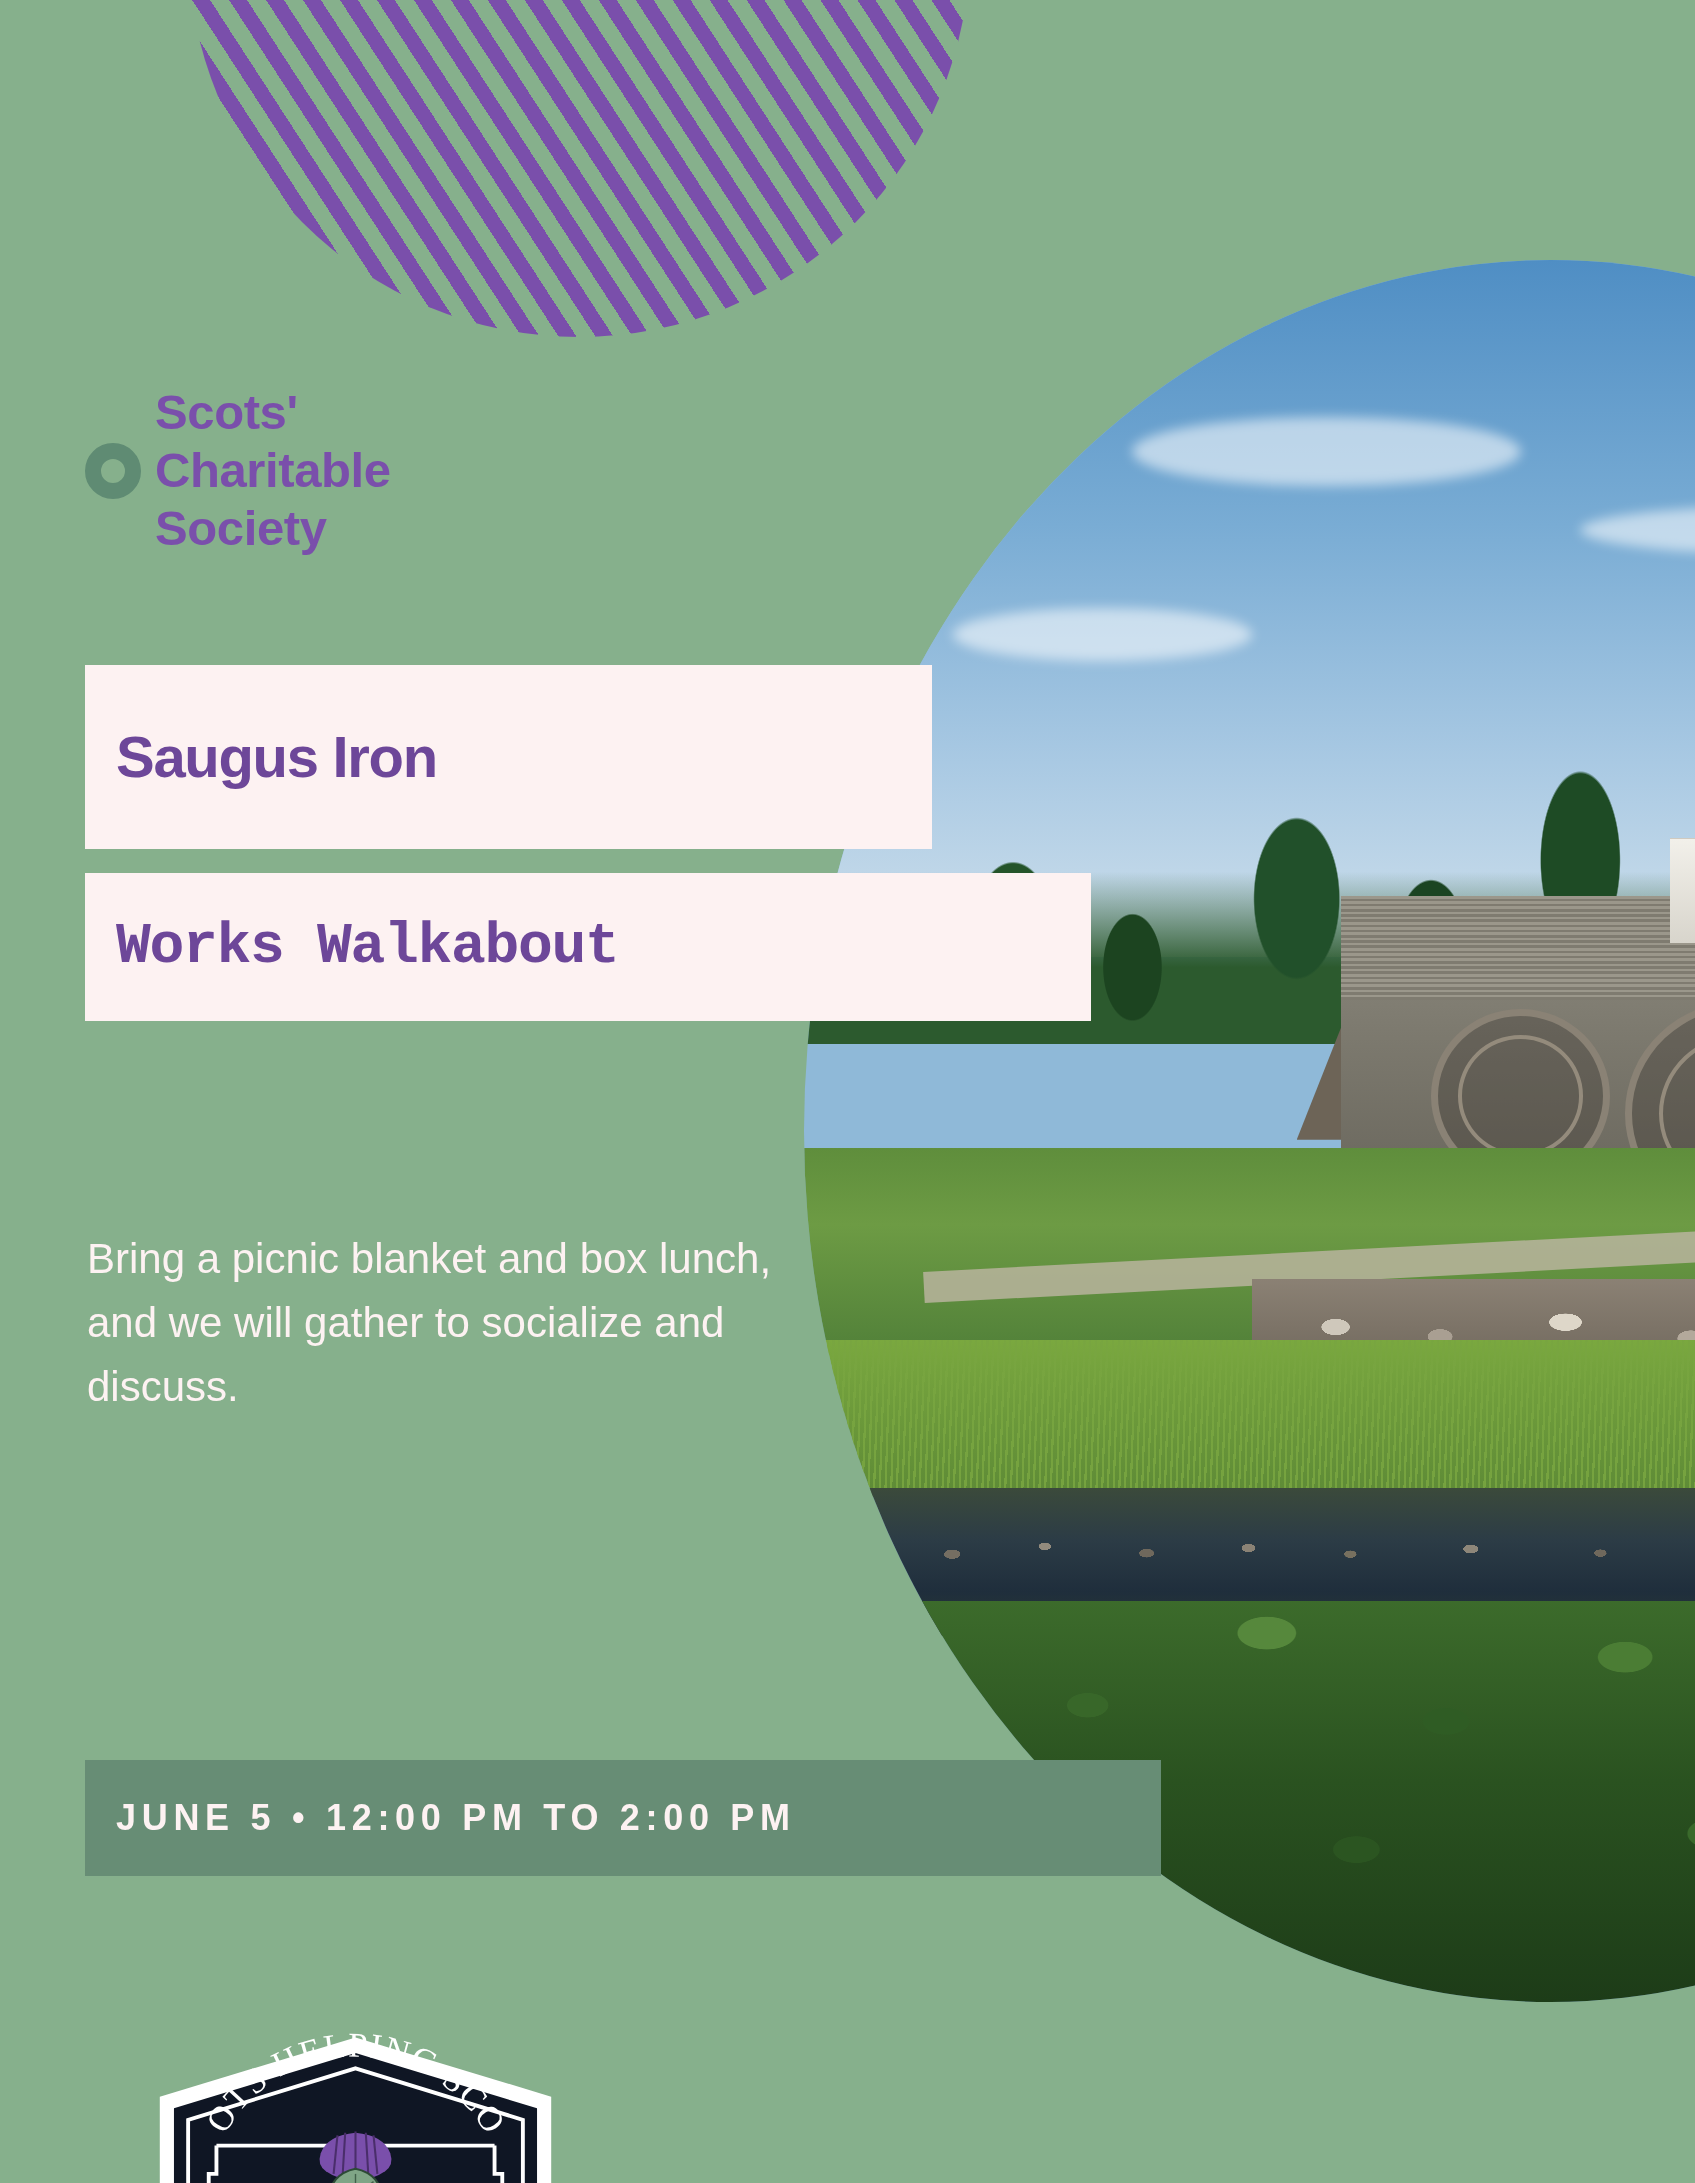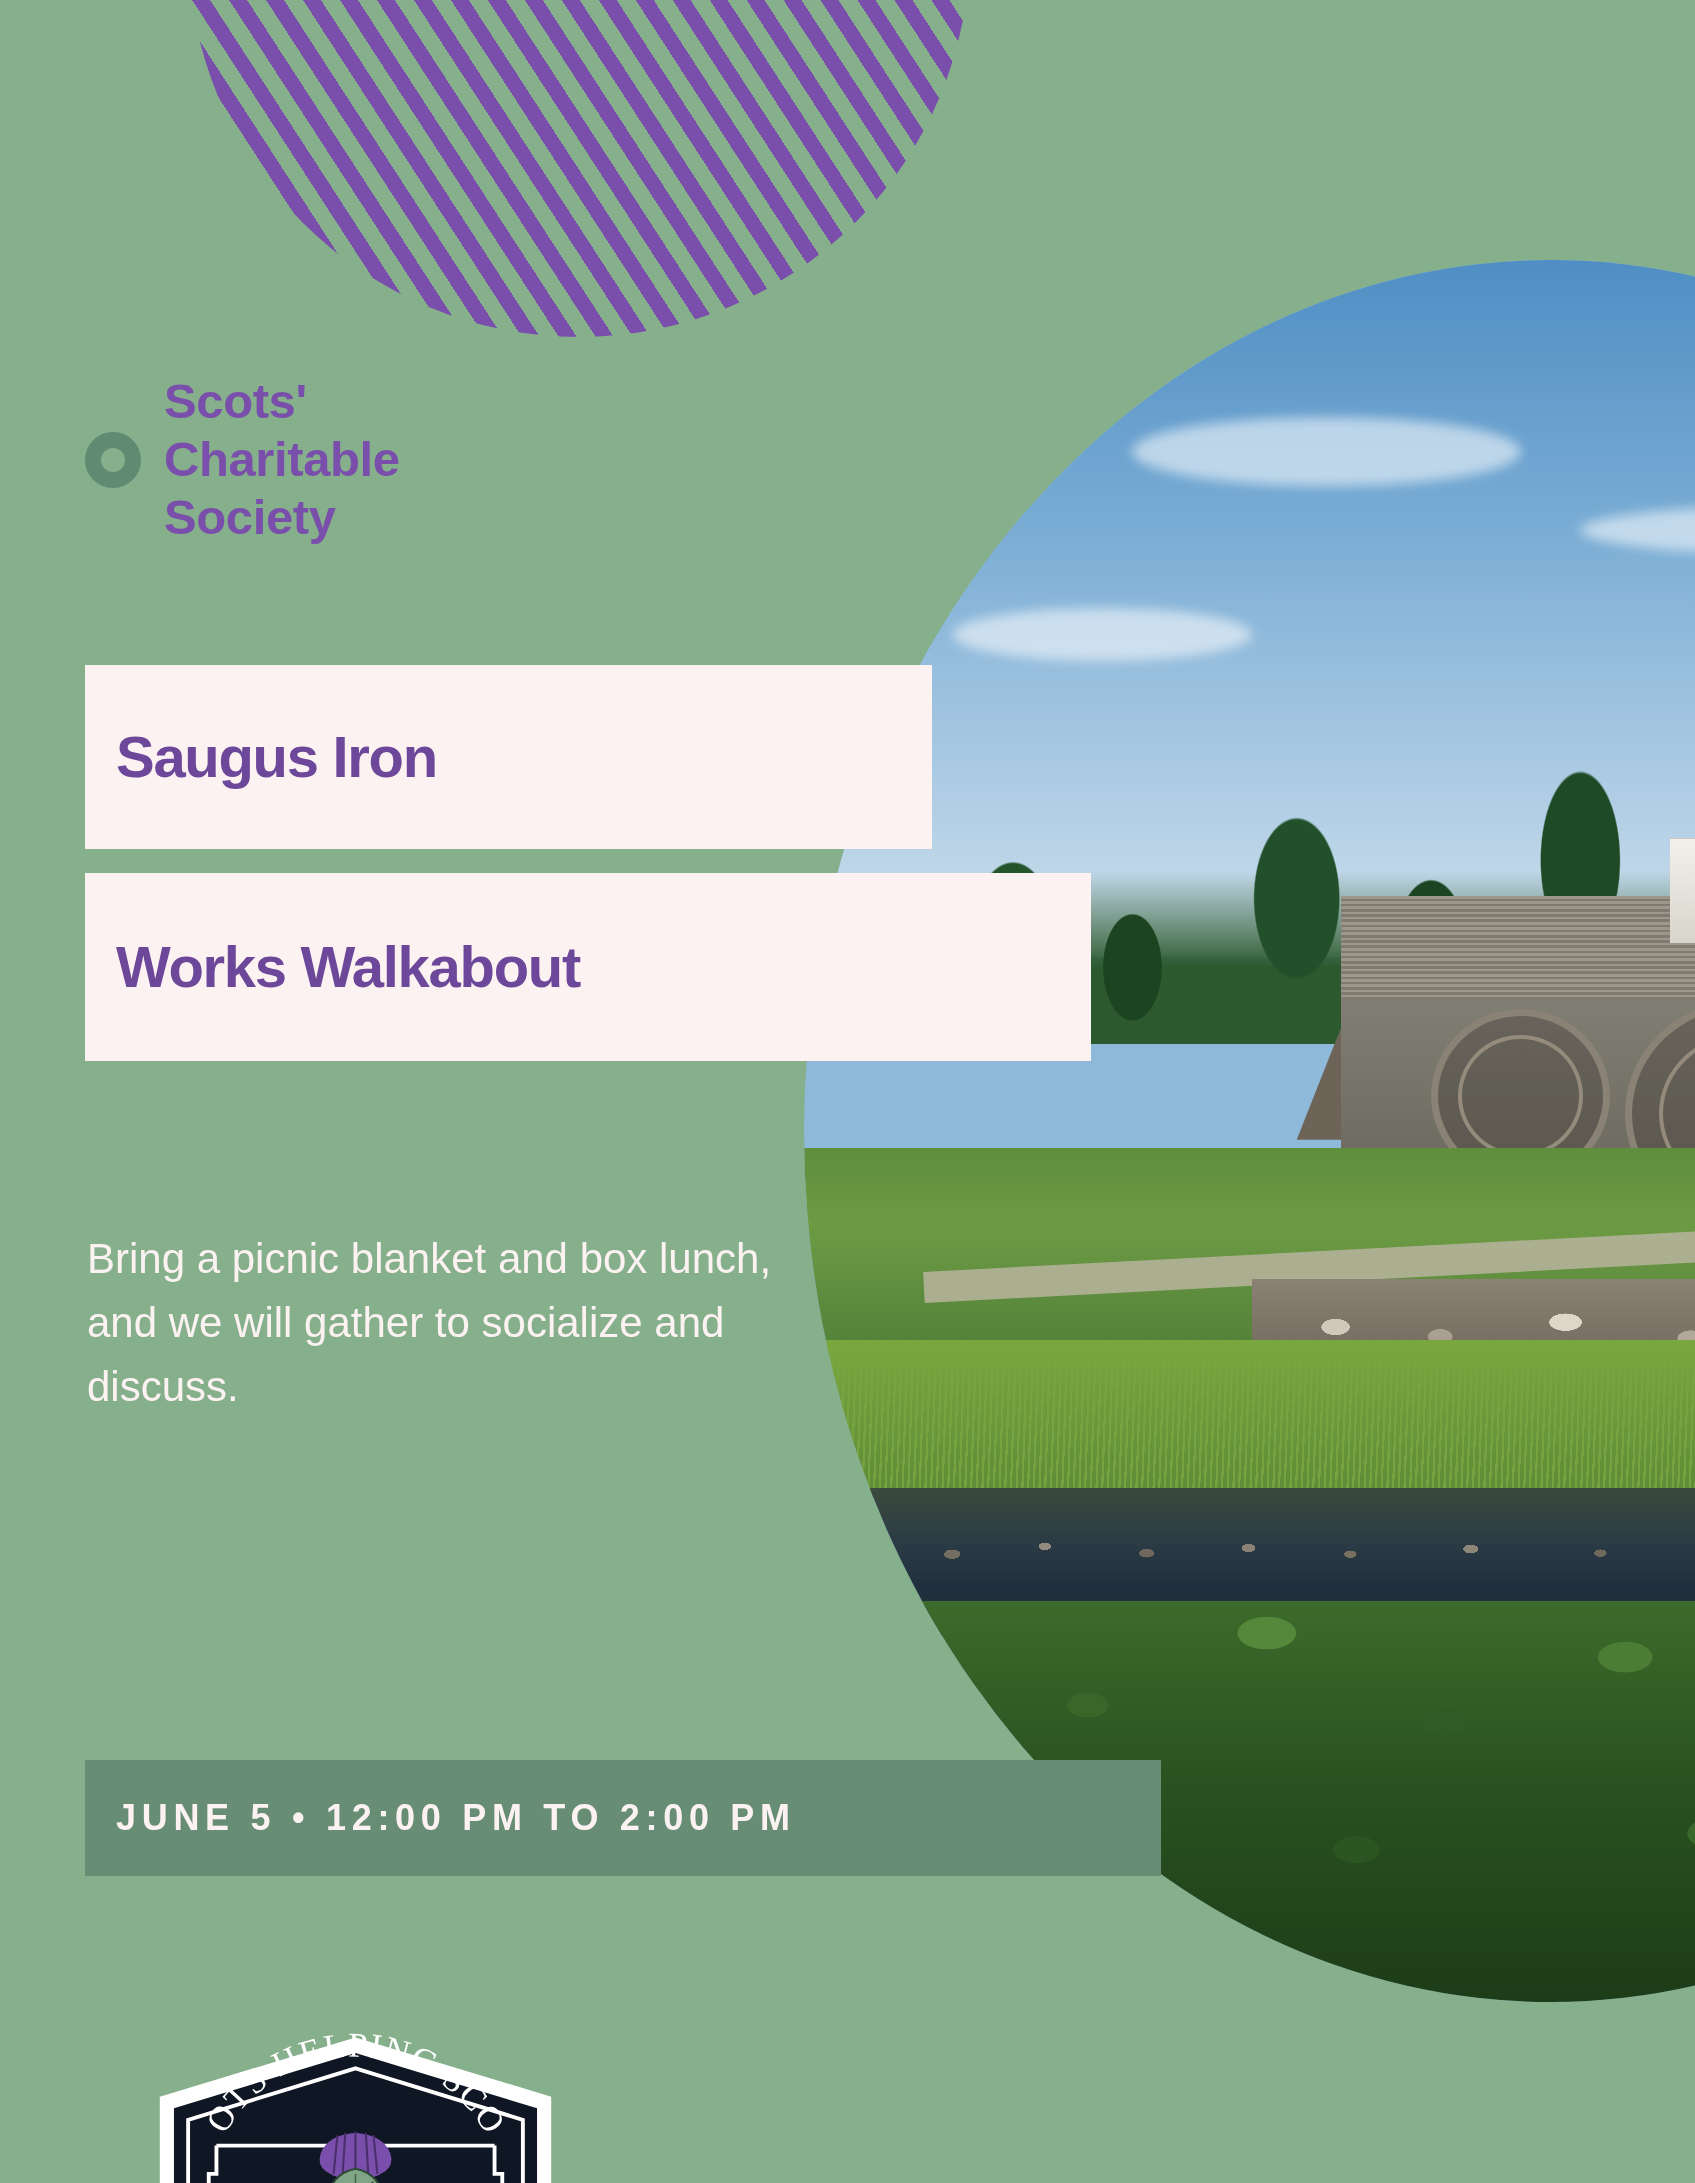--- a/index.html
+++ b/index.html
@@ -163,22 +163,22 @@
       radial-gradient(ellipse 37px 21px at 91% 28%, #2c5722 0 65%, rgba(0,0,0,0) 68%),
       radial-gradient(ellipse 39px 22px at 13% 55%, #3d6c2c 0 65%, rgba(0,0,0,0) 68%),
       radial-gradient(ellipse 35px 20px at 37% 62%, #2b5521 0 65%, rgba(0,0,0,0) 68%),
       radial-gradient(ellipse 41px 23.6px at 61% 58%, #3a6a2b 0 65%, rgba(0,0,0,0) 68%),
       radial-gradient(ellipse 37px 21px at 85% 66%, #264c1e 0 65%, rgba(0,0,0,0) 68%),
       linear-gradient(180deg,#3c6b2b 0%,#2a5220 45%,#1d3c18 100%);
   }
 
   
   #brand{
-    position:absolute;left:85px;top:373px;
-    display:flex;align-items:center;gap:23px;
+    position:absolute;left:85px;top:384px;
+    display:flex;align-items:center;gap:14px;
   }
   #brand-ring{
     width:56px;height:56px;border-radius:50%;
     border:16.6px solid #5f8b73;
     flex:0 0 auto;
   }
   #brand-name{
     color:#7a4fab;
     font-size:49px;
     font-weight:bold;
@@ -186,21 +186,21 @@
     letter-spacing:-0.4px;
   }
 
   
   .title-band{
     position:absolute;
     background:#fdf2f2;
     display:flex;align-items:center;
   }
   #title-band-1{ left:85px; top:665px; width:847px; height:184px; }
-  #title-band-2{ left:85px; top:873px; width:1006px; height:188px; }
+  #title-band-2{ left:85px; top:873px; width:1006px; height:148px;font-family:Liberation Mono, monospace; }
   .title-text{
     color:#6d4799;
     font-size:58px;
     font-weight:bold;
     line-height:1;
     letter-spacing:-1.3px;
     white-space:nowrap;
     padding-left:31px;
   }
 

